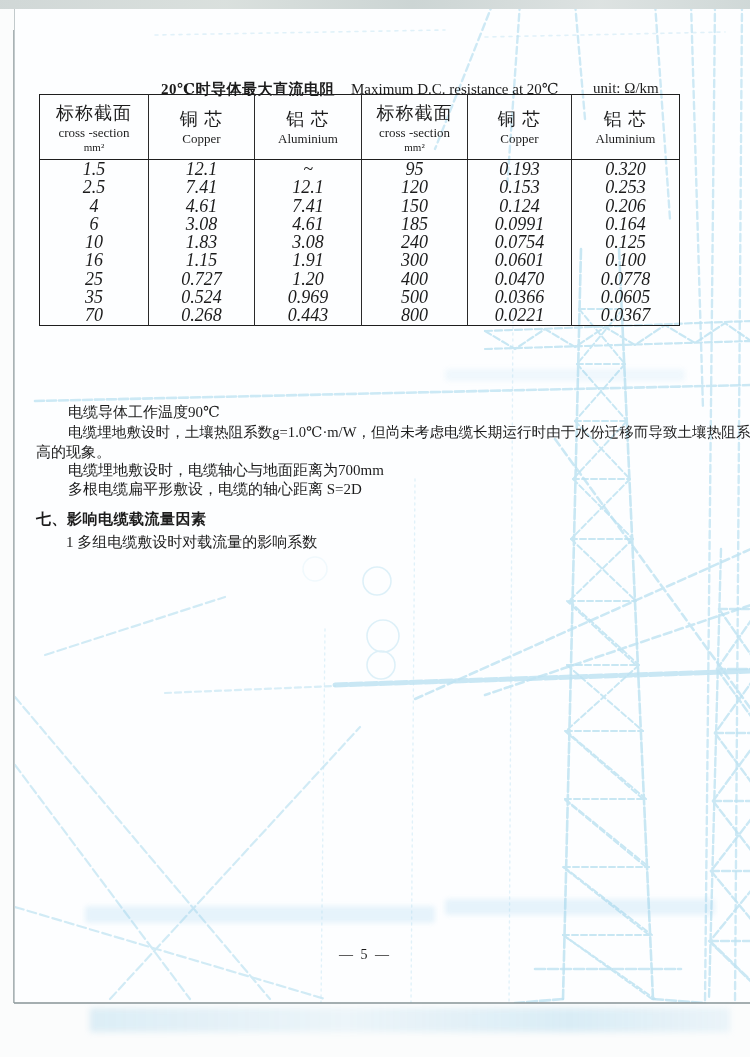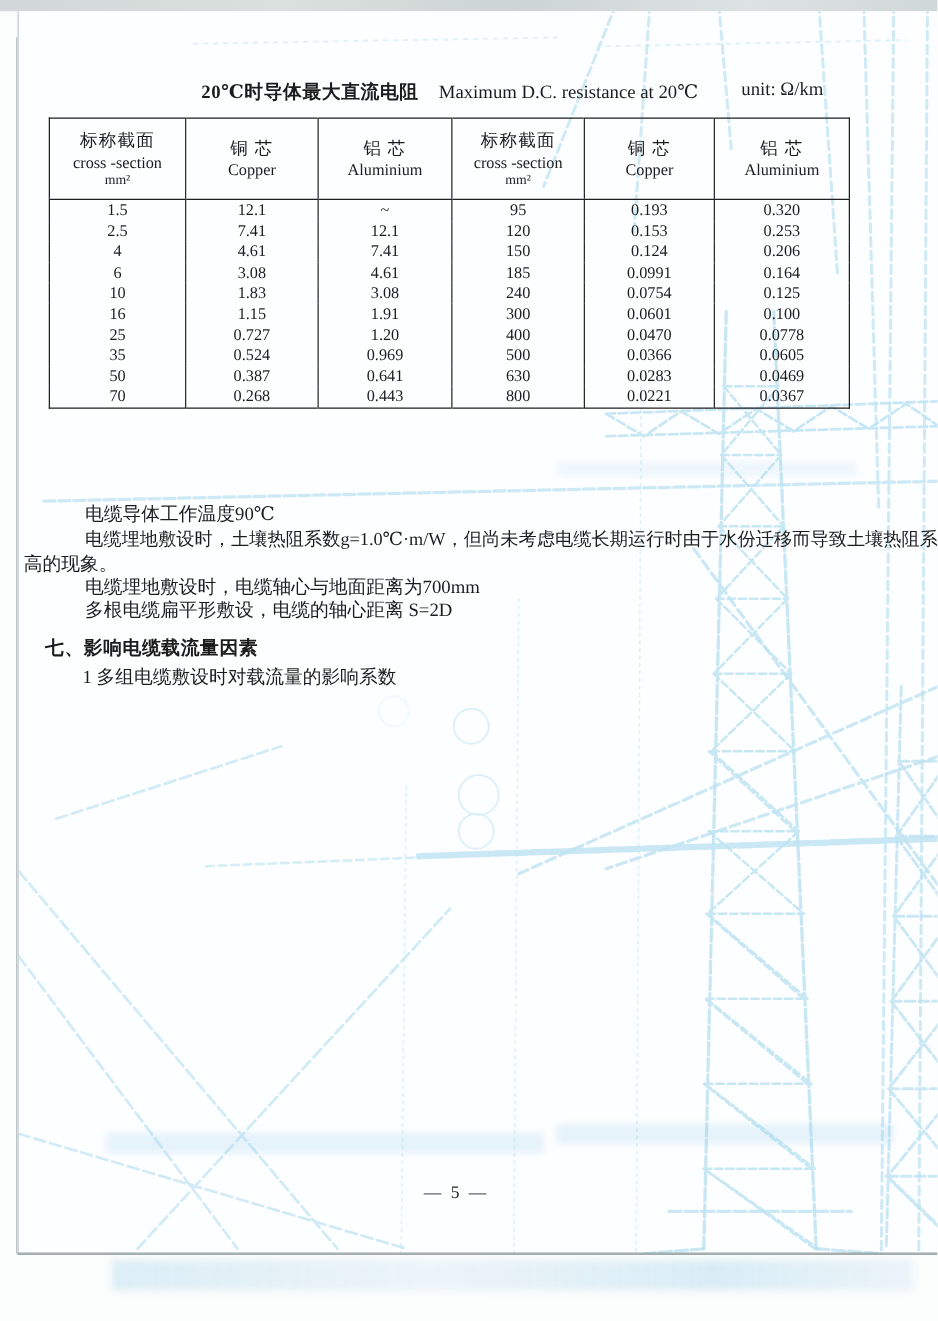--- a/index.html
+++ b/index.html
@@ -21,47 +21,47 @@
   .page{position:absolute;left:14px;top:9px;width:736px;height:994px;
     background:#fdfeff;border-left:1px solid #c2cacc;}
   .watermark{position:absolute;left:0;top:0;width:736px;height:994px;pointer-events:none;}
   .ghost-band{position:absolute;filter:blur(2.5px);background:rgba(150,205,235,.22);border-radius:3px;}
   .gb1{left:70px;top:897px;width:350px;height:17px;}
   .gb2{left:430px;top:890px;width:270px;height:16px;}
   .gb3{left:430px;top:360px;width:240px;height:12px;opacity:.6;}
 
   
   .title-row{position:absolute;left:0;top:55px;width:736px;height:20px;font-size:15px;}
-  .title-row span{position:absolute;white-space:nowrap;}
+  .title-row span{position:absolute;white-space:nowrap;margin-top:16px;}
   .t-zh{left:146px;font-weight:bold;letter-spacing:.5px;}
   .t-en{left:336px;}
   .t-unit{left:578px;}
 
   
   table.res{position:absolute;left:24px;top:85px;width:640px;height:232px;
     border-collapse:collapse;table-layout:fixed;background:transparent;}
   table.res th,table.res td{border-left:1px solid #2a2a2a;padding:0;text-align:center;}
   table.res th:first-child,table.res td:first-child{border-left:none;}
   table.res{border:1.6px solid #1e1e1e;}
   table.res thead th{border-bottom:1.6px solid #1e1e1e;height:64px;vertical-align:middle;font-weight:normal;}
   .hcell{display:flex;flex-direction:column;justify-content:center;align-items:center;height:64px;}
-  .hcell .zh{font-size:14px;letter-spacing:1px;}
+  .hcell .zh{font-size:18px;letter-spacing:1px;}
   .hcell .en{font-size:13px;}
   .hcell .unit{font-size:11px;font-family:Liberation Serif, serif;}
   .hcell.gap .zh{}
-  table.res tbody td{font-size:13px;height:16.6px;line-height:16.6px;}
+  table.res tbody td{font-size:18px;height:16.6px;line-height:16.6px;font-style:italic;}
 
   
   .line{position:absolute;white-space:nowrap;font-size:15px;line-height:19px;}
   .heading{font-weight:bold;letter-spacing:.5px;}
   .sec6-h{left:21px;top:351px;}
   .sec6-l1{left:53px;top:373px;}
   .sec6-l2{left:53px;top:394px;}
   .sec6-l3{left:53px;top:414px;font-size:14.6px;}
-  .sec6-l4{left:4px;top:434px;}
+  .sec6-l4{left:21px;top:434px;}
   .sec6-l5{left:53px;top:452px;}
   .sec6-l6{left:53px;top:471px;}
   .sec7-h{left:21px;top:501px;}
   .sec7-l1{left:51px;top:524px;}
 
   .page-number{position:absolute;left:0;top:938px;width:700px;text-align:center;font-size:14px;letter-spacing:2px;}
 </style>
 </head>
 <body>
 
@@ -317,28 +317,20 @@
         </tr>
         <tr>
           <td>35</td>
           <td>0.524</td>
           <td>0.969</td>
           <td>500</td>
           <td>0.0366</td>
           <td>0.0605</td>
         </tr>
         <tr>
-          <td>50</td>
-          <td>0.387</td>
-          <td>0.641</td>
-          <td>630</td>
-          <td>0.0283</td>
-          <td>0.0469</td>
-        </tr>
-        <tr>
           <td>70</td>
           <td>0.268</td>
           <td>0.443</td>
           <td>800</td>
           <td>0.0221</td>
           <td>0.0367</td>
         </tr>
       </tbody>
   </table>
 

